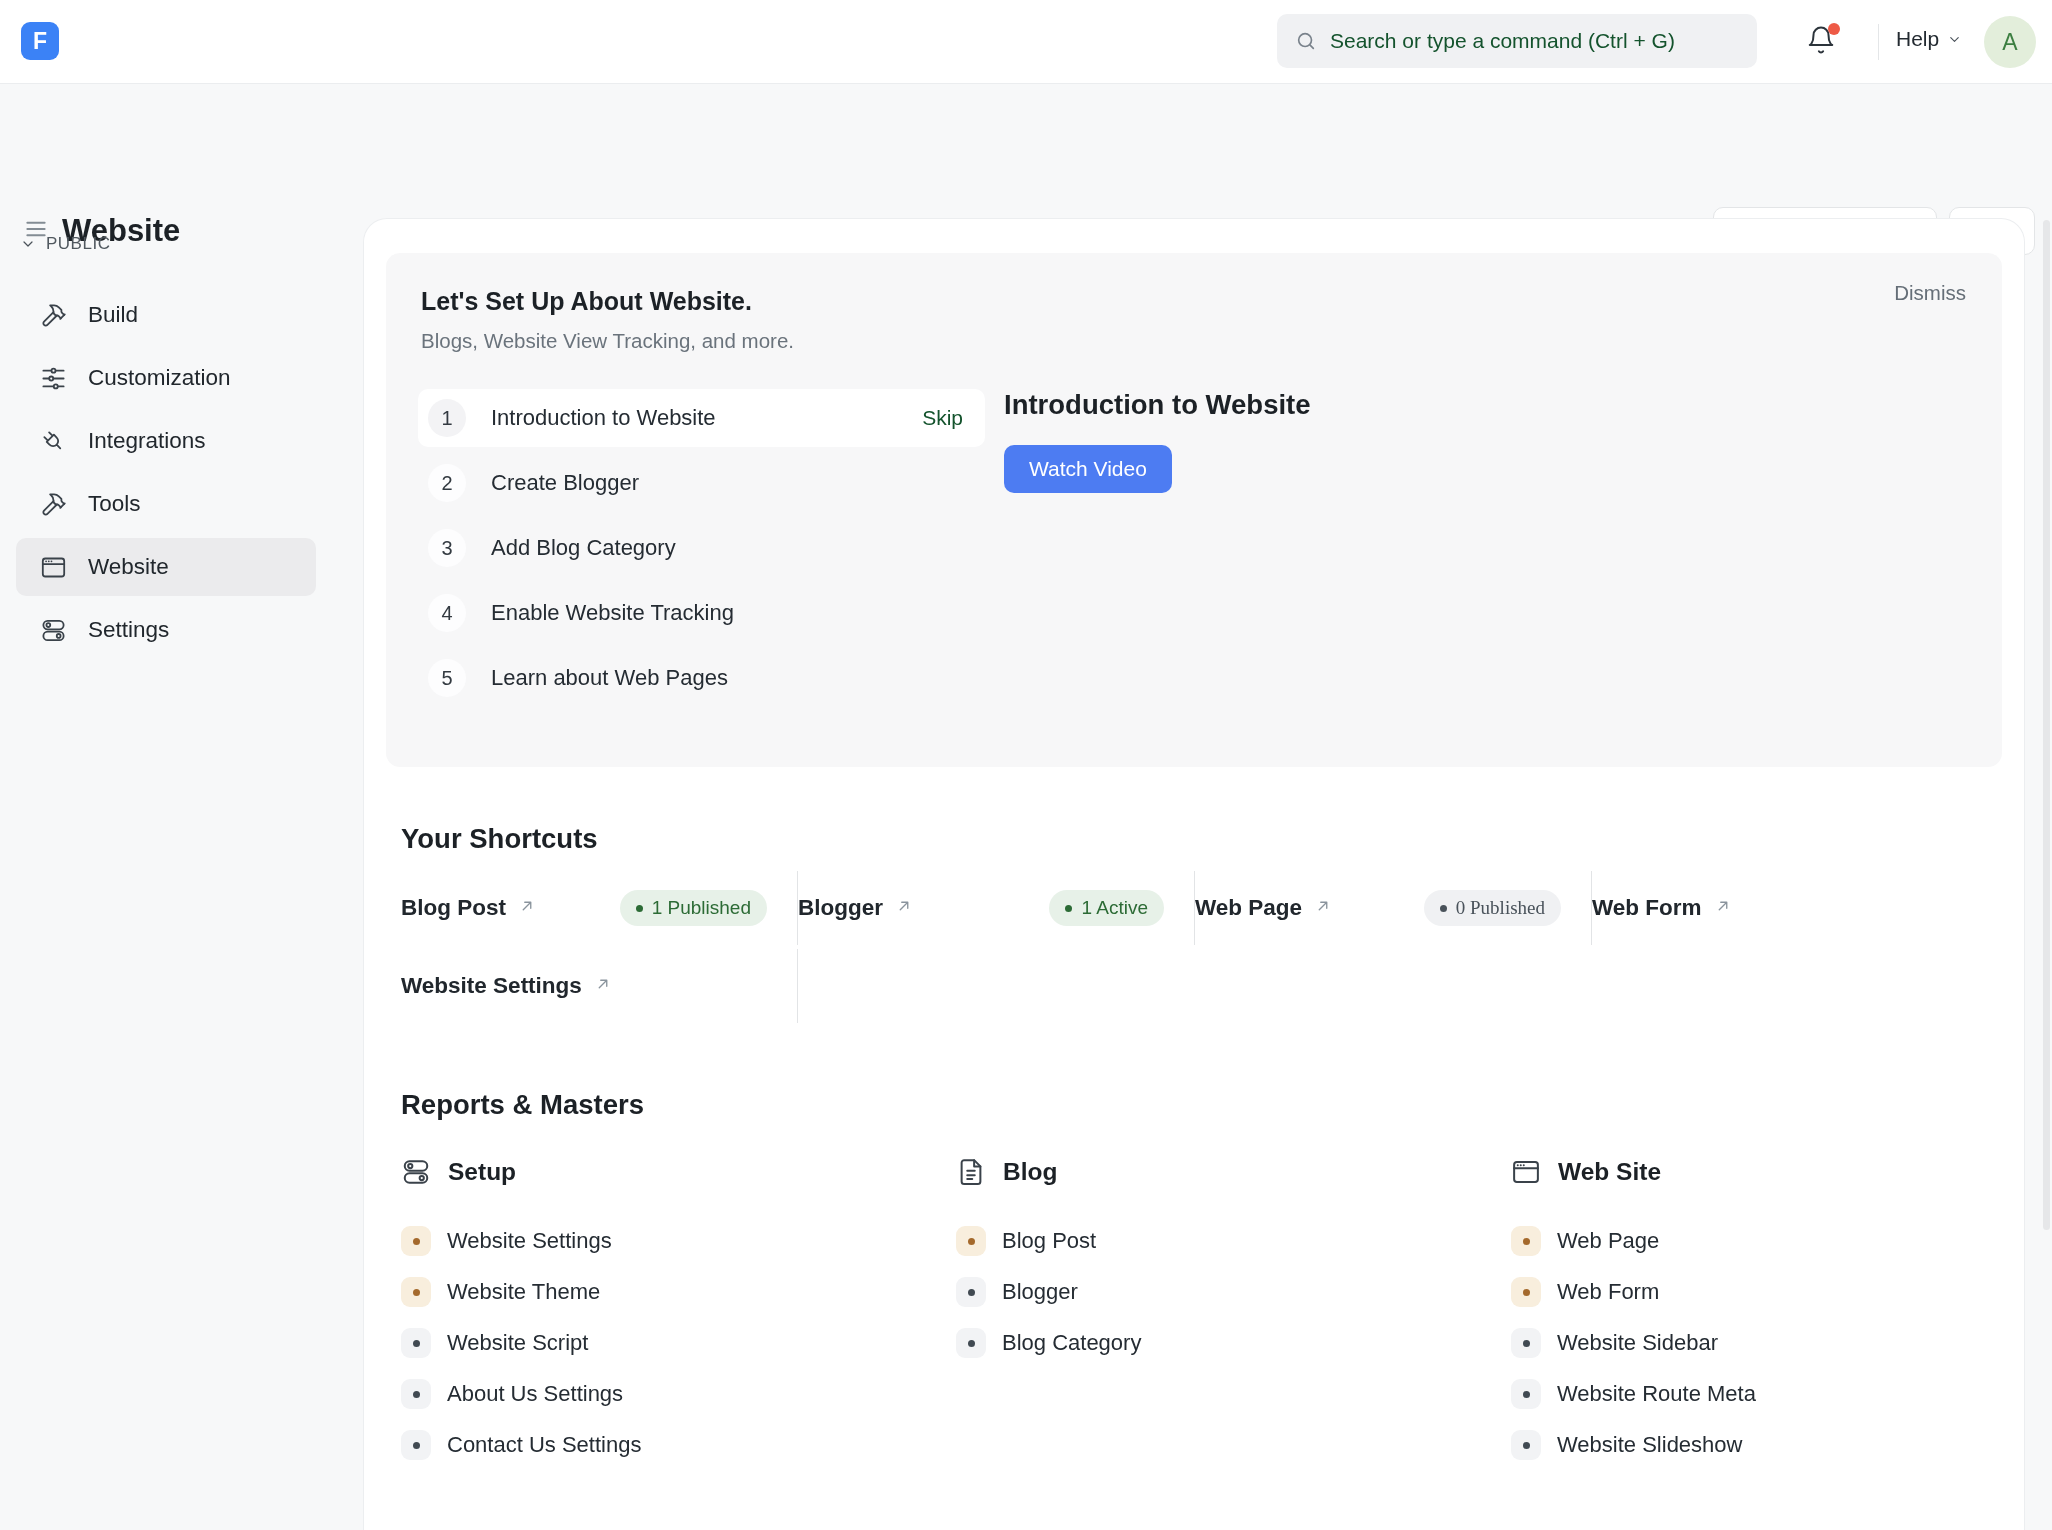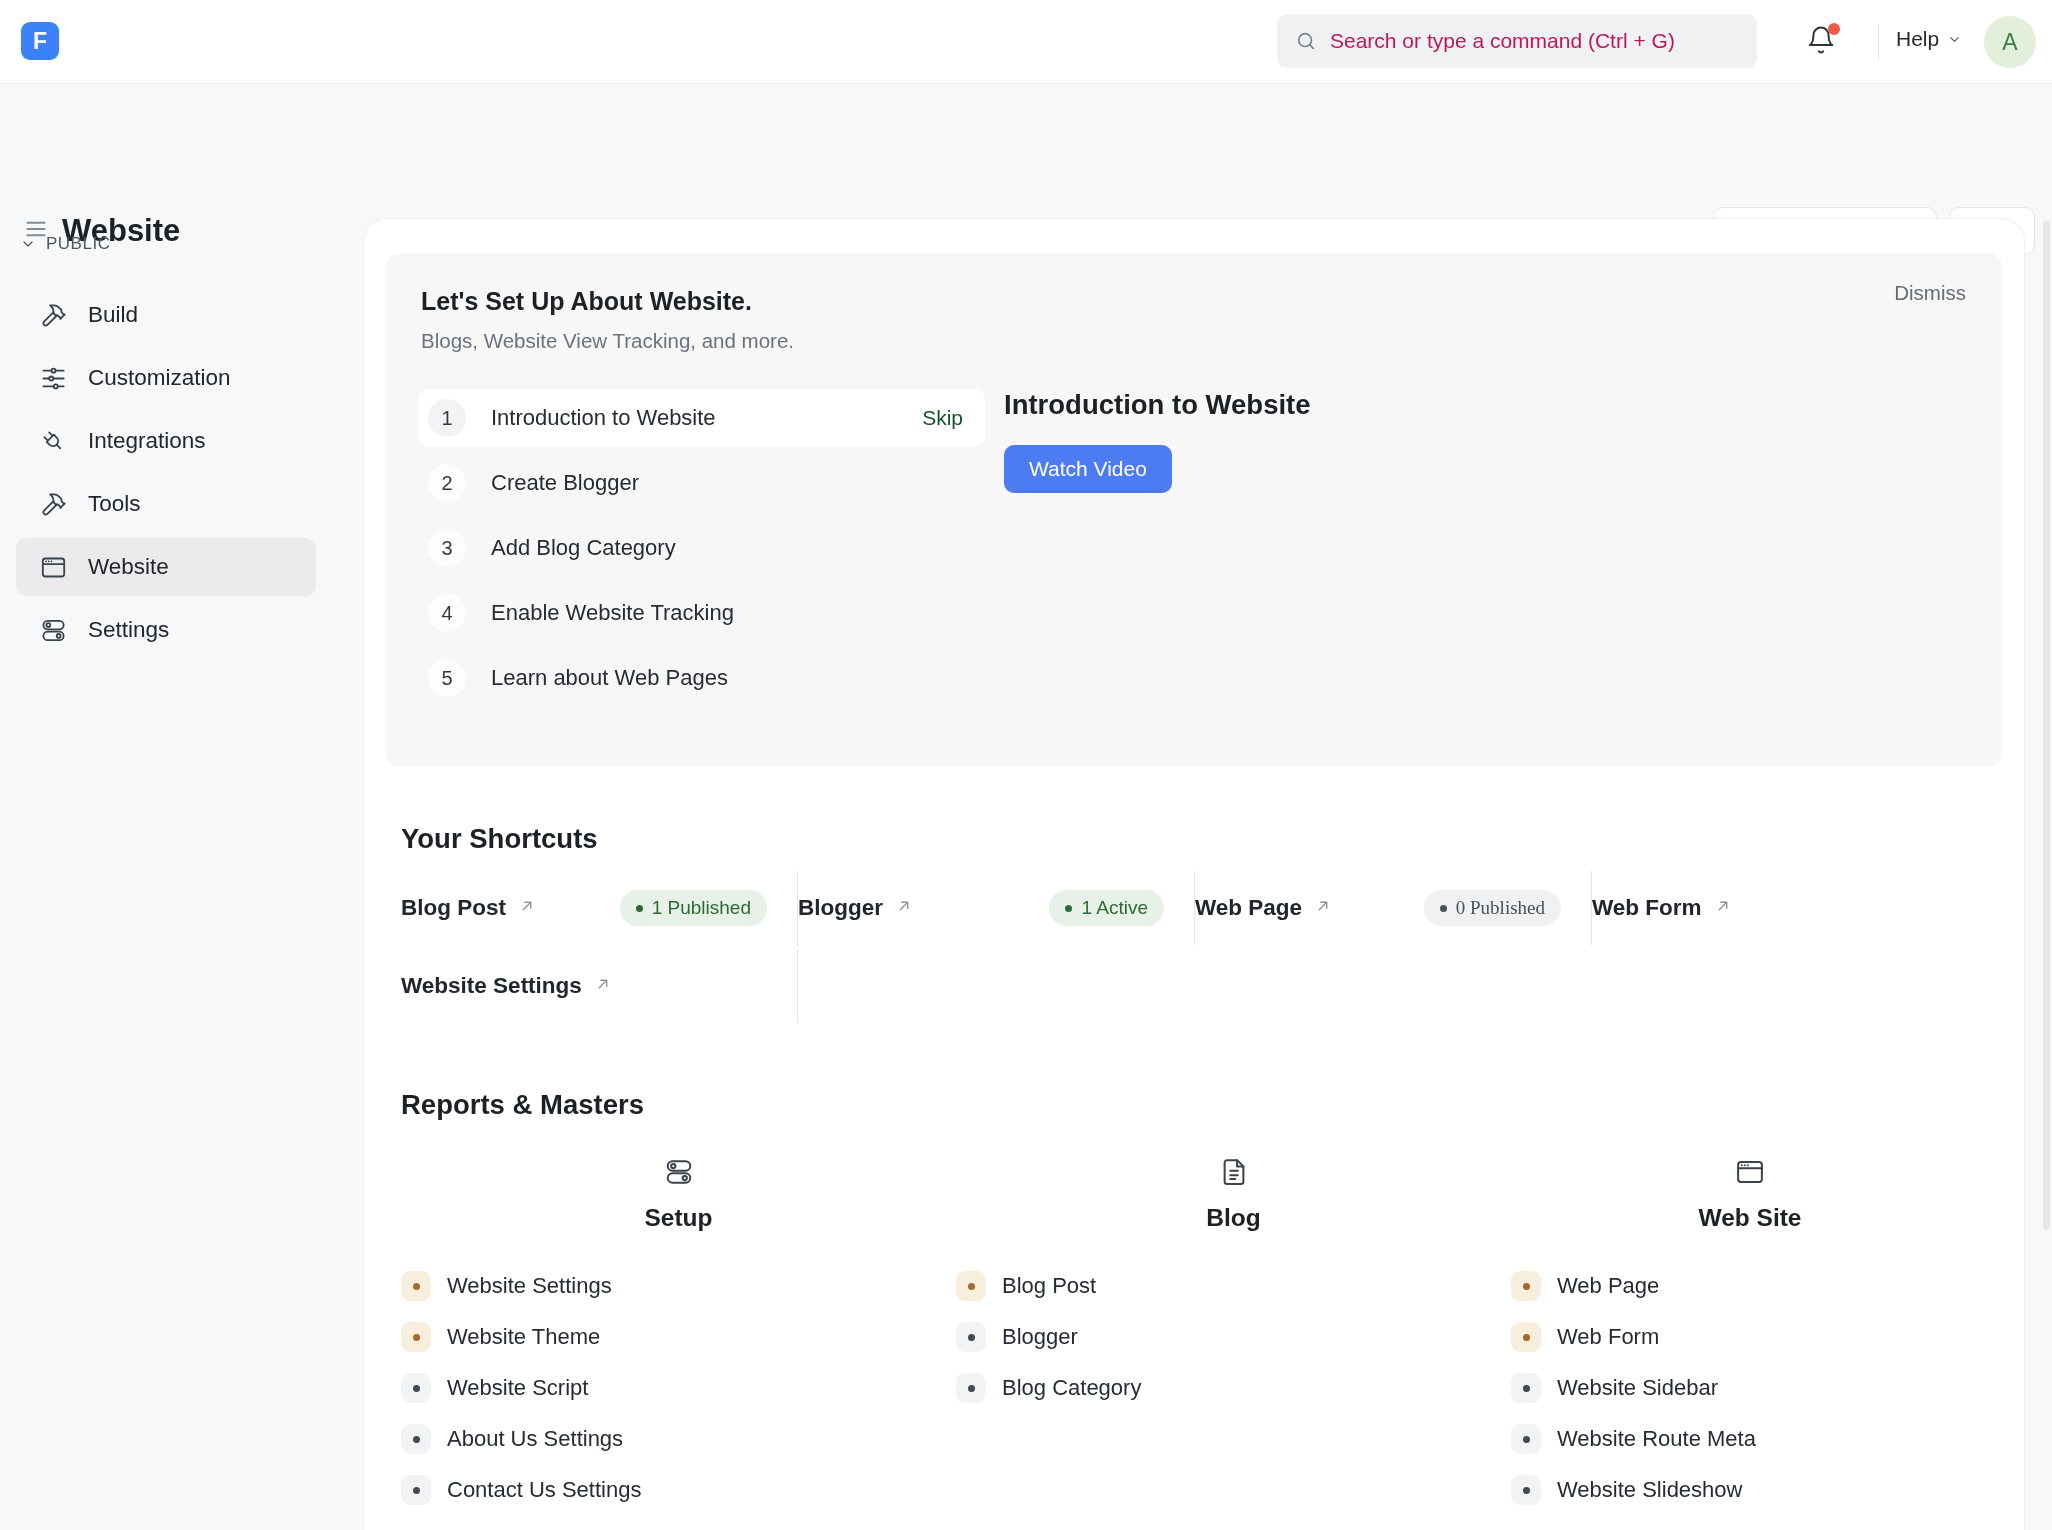--- a/index.html
+++ b/index.html
@@ -15,21 +15,21 @@
   
   .topbar { position:absolute; top:0; left:0; width:2052px; height:84px;
             background:#fff; border-bottom:1px solid #ebedef; z-index:5; }
   .logo { position:absolute; left:21px; top:22px; width:38px; height:38px;
           background:var(--brand); border-radius:9px; color:#fff;
           display:flex; align-items:center; justify-content:center;
           font-size:23px; font-weight:800; }
   .searchbar { position:absolute; left:1277px; top:14px; width:480px; height:54px;
                background:#f0f1f3; border-radius:10px; display:flex; align-items:center;
                padding:0 18px; gap:13px; }
-  .searchbar .ph { font-size:21px; color:#be185d; white-space:nowrap; }
+  .searchbar .ph { font-size:21px; color:#14532d; white-space:nowrap; }
   .bell-wrap { position:absolute; left:1806px; top:25px; width:36px; height:36px; }
   .bell-dot { position:absolute; right:2px; top:-2px; width:12px; height:12px;
               border-radius:50%; background:var(--bell-dot); }
   .topbar-divider { position:absolute; left:1878px; top:24px; width:1px; height:36px; background:#e4e6e8; }
   .help { position:absolute; left:1896px; top:27px; display:flex; align-items:center; gap:8px;
           font-size:21px; color:#232a31; cursor:default; }
   .avatar { position:absolute; left:1984px; top:16px; width:52px; height:52px; border-radius:50%;
             background:var(--avatar-bg); color:var(--avatar-text);
             display:flex; align-items:center; justify-content:center; font-size:23px; font-weight:500; }
 
@@ -92,21 +92,21 @@
           padding:7px 16px; border-radius:999px; font-size:19px; font-weight:500; white-space:nowrap; }
   .pill .pill-dot { width:7px; height:7px; border-radius:50%; }
   .pill.green { background:var(--green-bg); color:var(--green-text); }
   .pill.green .pill-dot { background:var(--green-text); }
   .pill.gray { background:var(--pill-gray-bg); color:var(--pill-gray-text);font-family:Liberation Serif, serif; }
   .pill.gray .pill-dot { background:var(--pill-gray-text); }
 
   
   .reports-grid { position:absolute; left:37px; top:938px; width:1588px;
                   display:grid; grid-template-columns:555px 555px 1fr; }
-  .col-header { display:flex; align-items:center; gap:17px; margin-bottom:34px;flex-direction:column; }
+  .col-header { display:flex; align-items:center; gap:17px; margin-bottom:34px; }
   .col-header .col-label { font-size:24.5px; font-weight:600; color:#1c2126; }
   .col-icon { width:30px; height:30px; }
   .link-item { height:40px; margin-bottom:11px; display:flex; align-items:center; gap:16px; cursor:pointer; }
   .chip { width:30px; height:30px; border-radius:9px; display:flex; align-items:center; justify-content:center; flex:0 0 auto; }
   .chip .chip-dot { width:7px; height:7px; border-radius:50%; }
   .chip.orange { background:var(--chip-orange-bg); }
   .chip.orange .chip-dot { background:var(--chip-orange-dot); }
   .chip.gray { background:var(--chip-gray-bg); }
   .chip.gray .chip-dot { background:var(--chip-gray-dot); }
   .link-label { font-size:22px; color:#252c33; }

